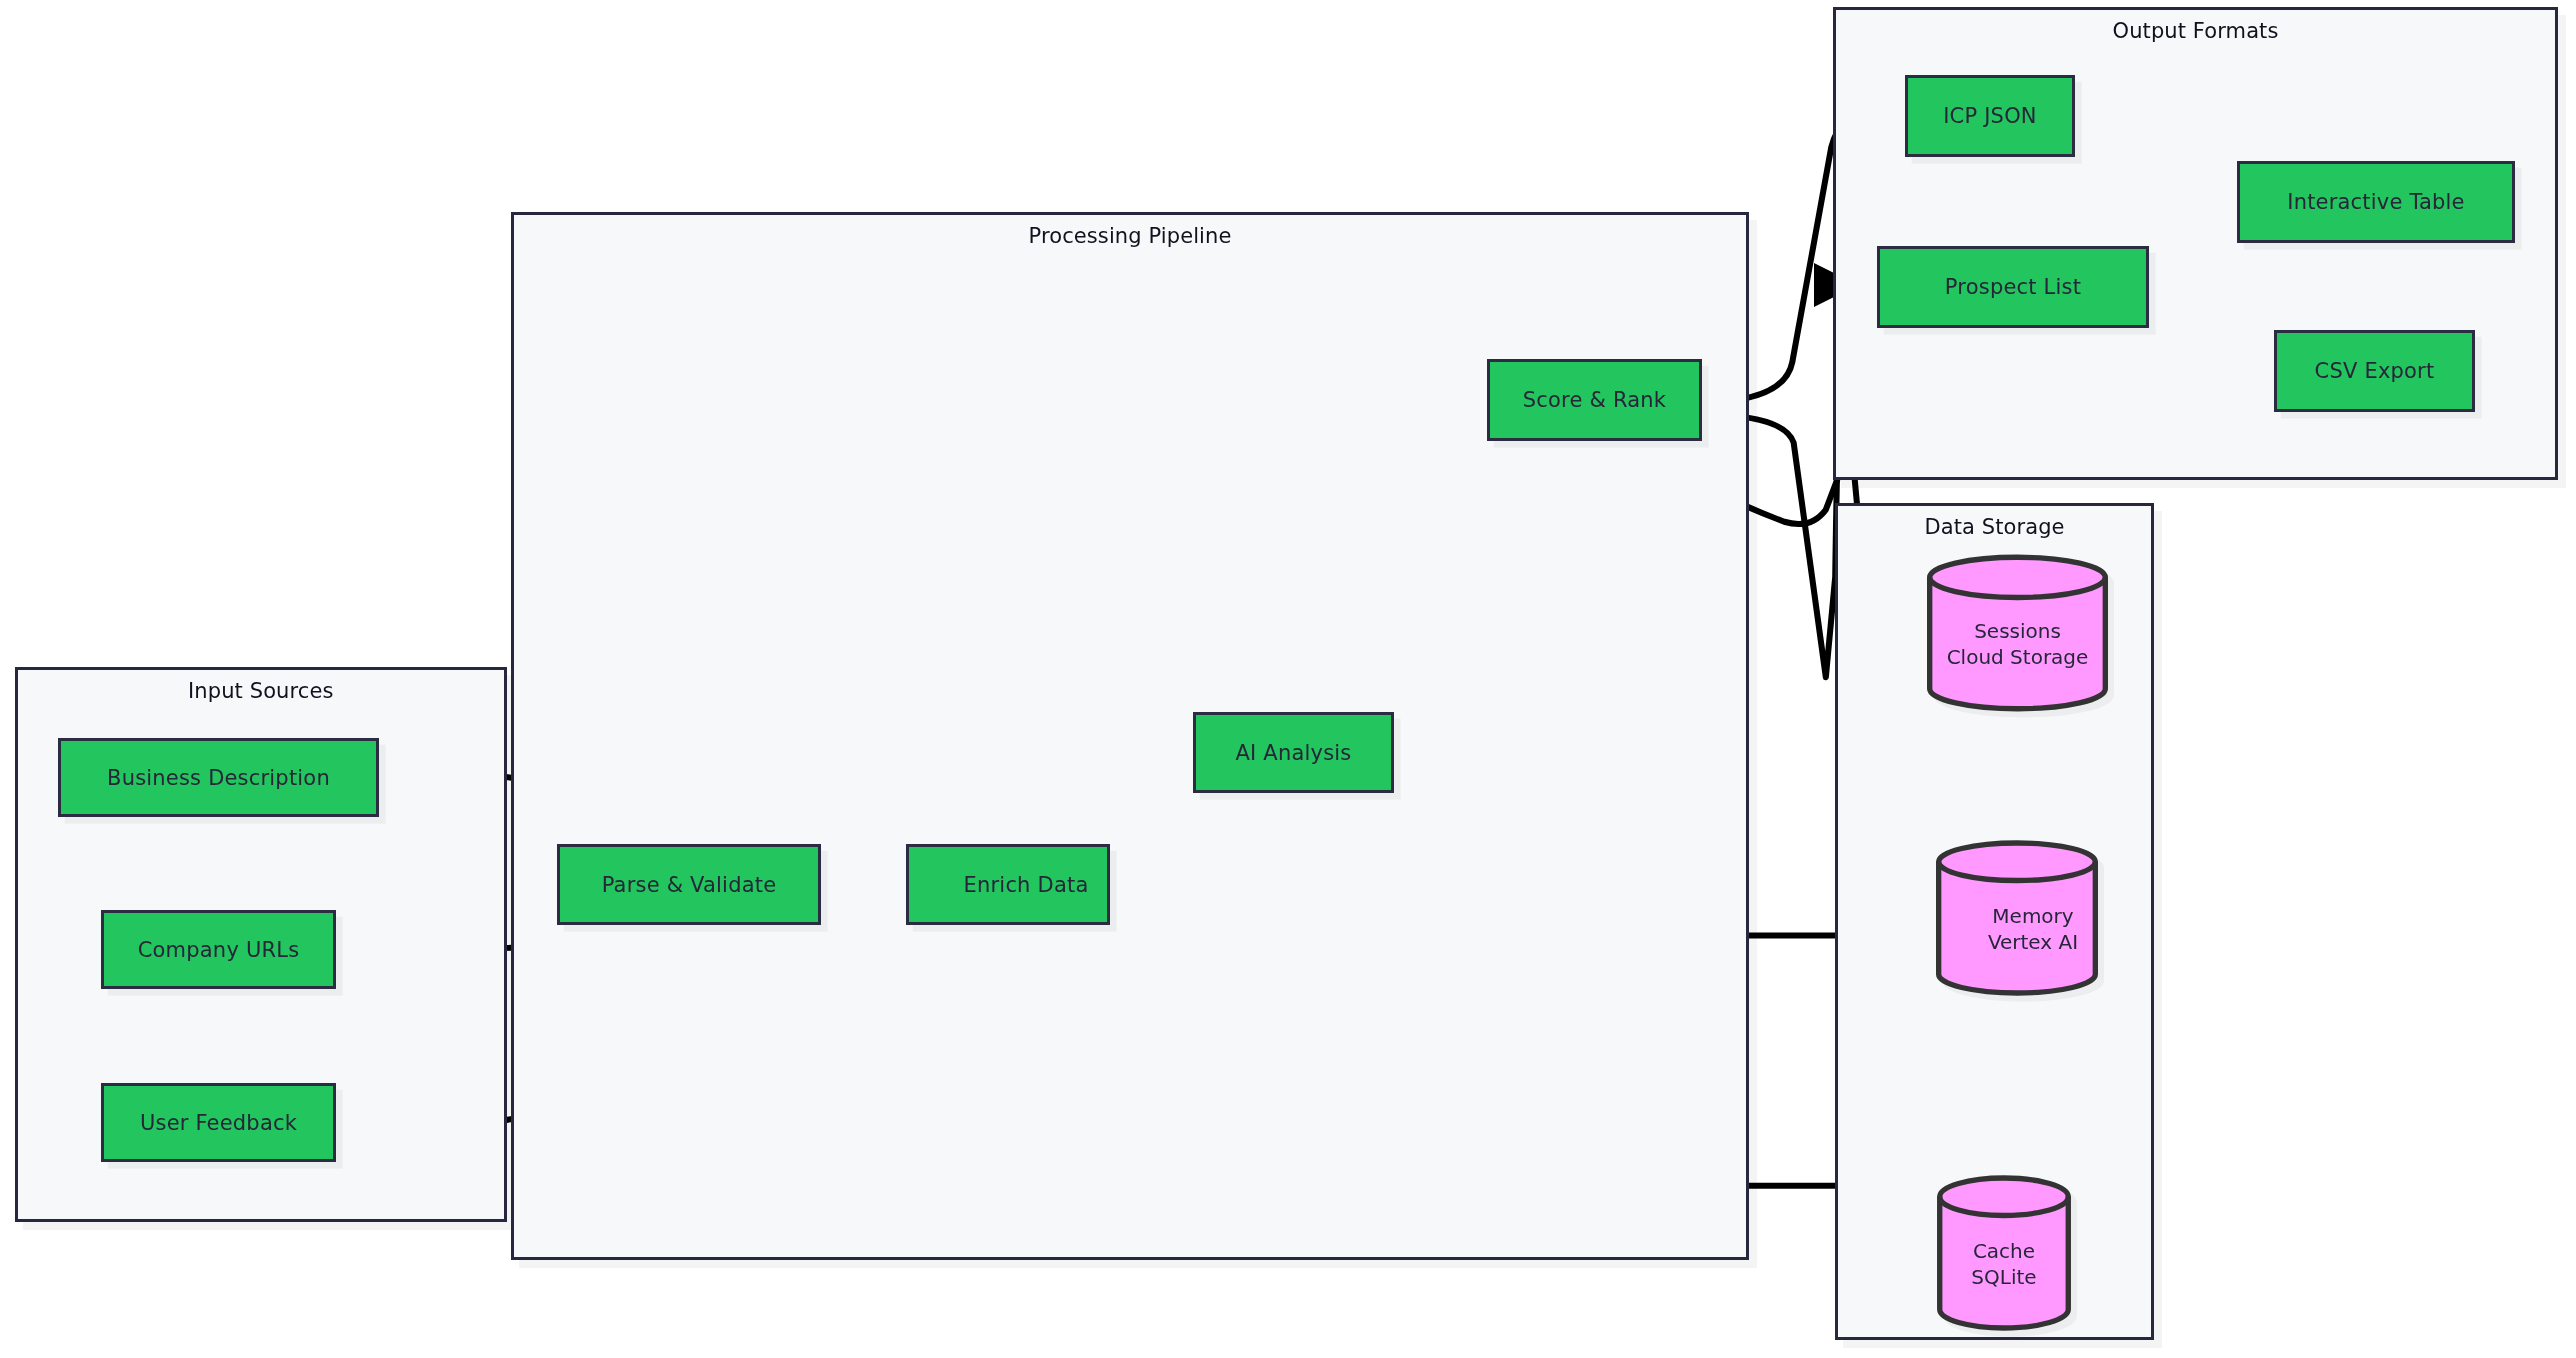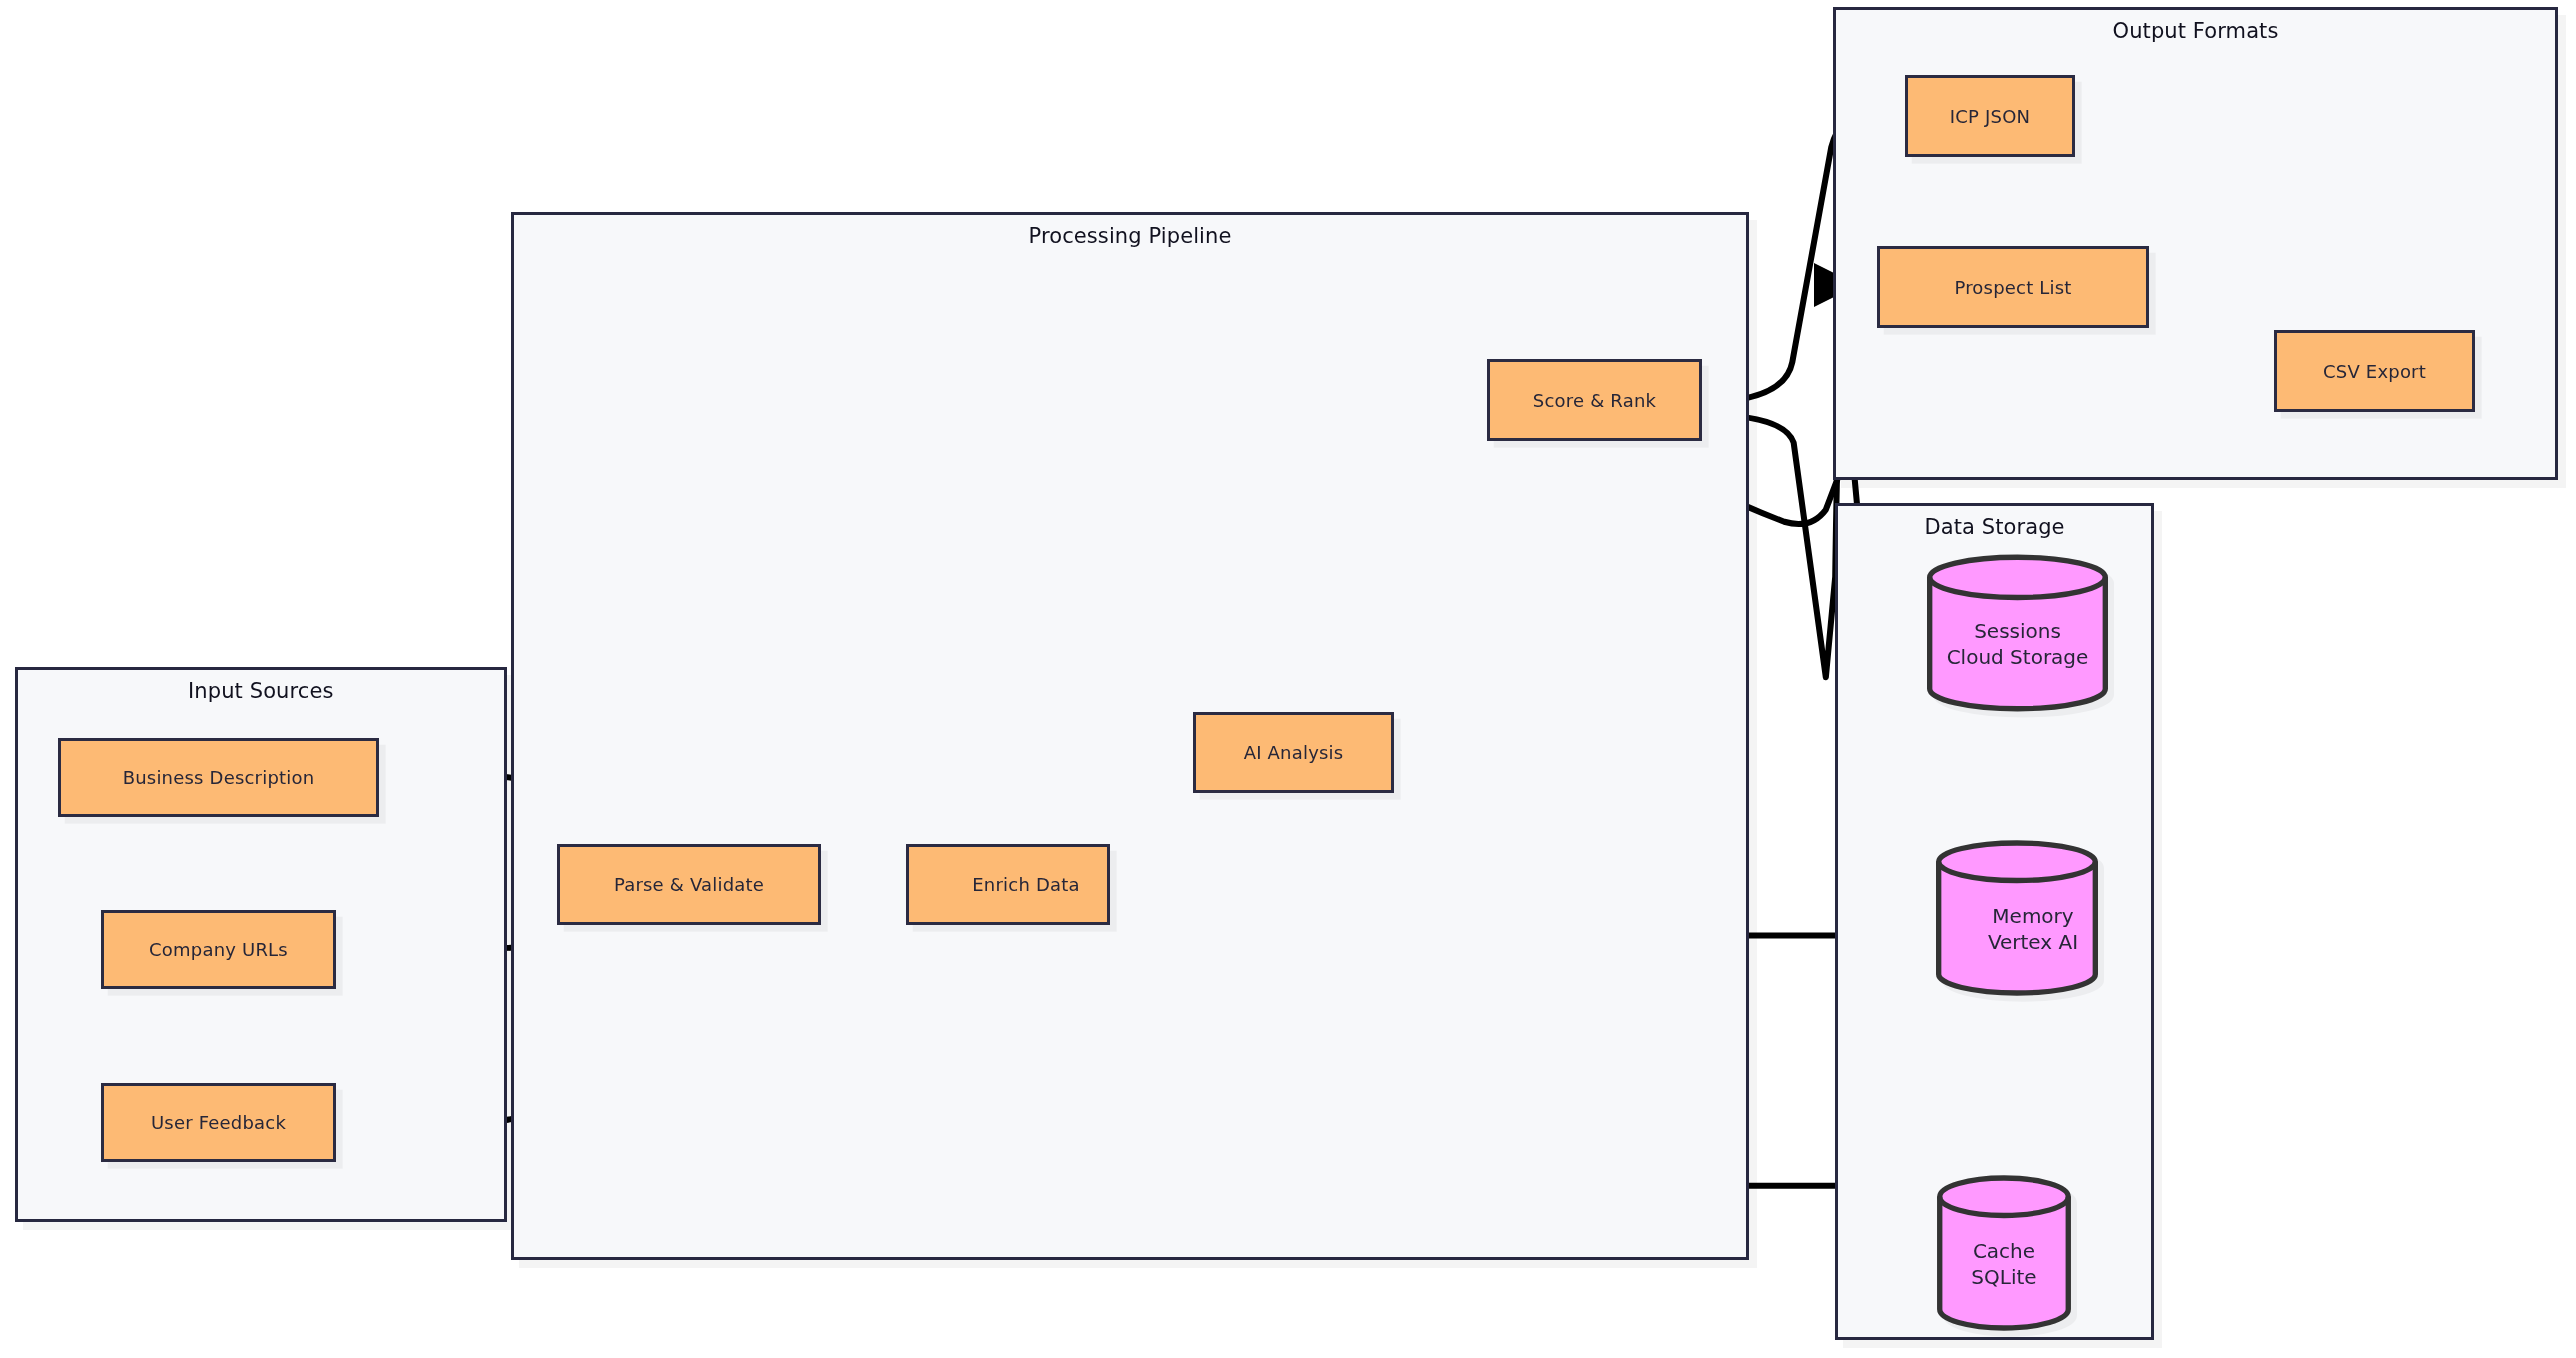--- a/index.html
+++ b/index.html
@@ -40,27 +40,27 @@
     text-align: center;
     font-size: 21px;
     color: #11111f;
     letter-spacing: 0.1px;
     font-family: "DejaVu Sans", sans-serif;
   }
   
   .node {
     position: absolute;
     box-sizing: border-box;
-    background: #fdba74;
+    background: #22c55e;
     border: 3.4px solid #2b2b42;
     display: flex;
     align-items: center;
     justify-content: center;
     color: #262638;
-    font-size: 18px;
+    font-size: 21px;
     letter-spacing: 0.2px;
     box-shadow: 6.7px 6.7px 0 0 rgba(0,0,0,0.045);
     z-index: 3;
     font-family: "DejaVu Sans", sans-serif;
     white-space: nowrap;
   }
   
   .db {
     position: absolute;
     z-index: 3;
@@ -165,20 +165,23 @@
   </div>
 
   <div class="node" style="left:1905px; top:75px; width:170px; height:82px;">
     <span>ICP JSON</span>
   </div>
 
   <div class="node" style="left:1877px; top:246px; width:272px; height:82px;">
     <span>Prospect List</span>
   </div>
 
+  <div class="node" style="left:2237px; top:161px; width:278px; height:82px;">
+    <span>Interactive Table</span>
+  </div>
 
   <div class="node" style="left:2274px; top:330px; width:201px; height:82px;">
     <span>CSV Export</span>
   </div>
 
   <div class="db" style="left:1927px; top:555px; width:181px; height:156px;">
     <svg width="181" height="156" viewBox="0 0 270 232">
       <path d="M 4 33 L 4 199 A 131 30 0 0 0 266 199 L 266 33 A 131 30 0 0 0 4 33 Z" fill="#ff99ff" stroke="#333333" stroke-width="8"></path>
       <path d="M 4 33 A 131 30 0 0 0 266 33" fill="none" stroke="#333333" stroke-width="8"></path>
     </svg>

